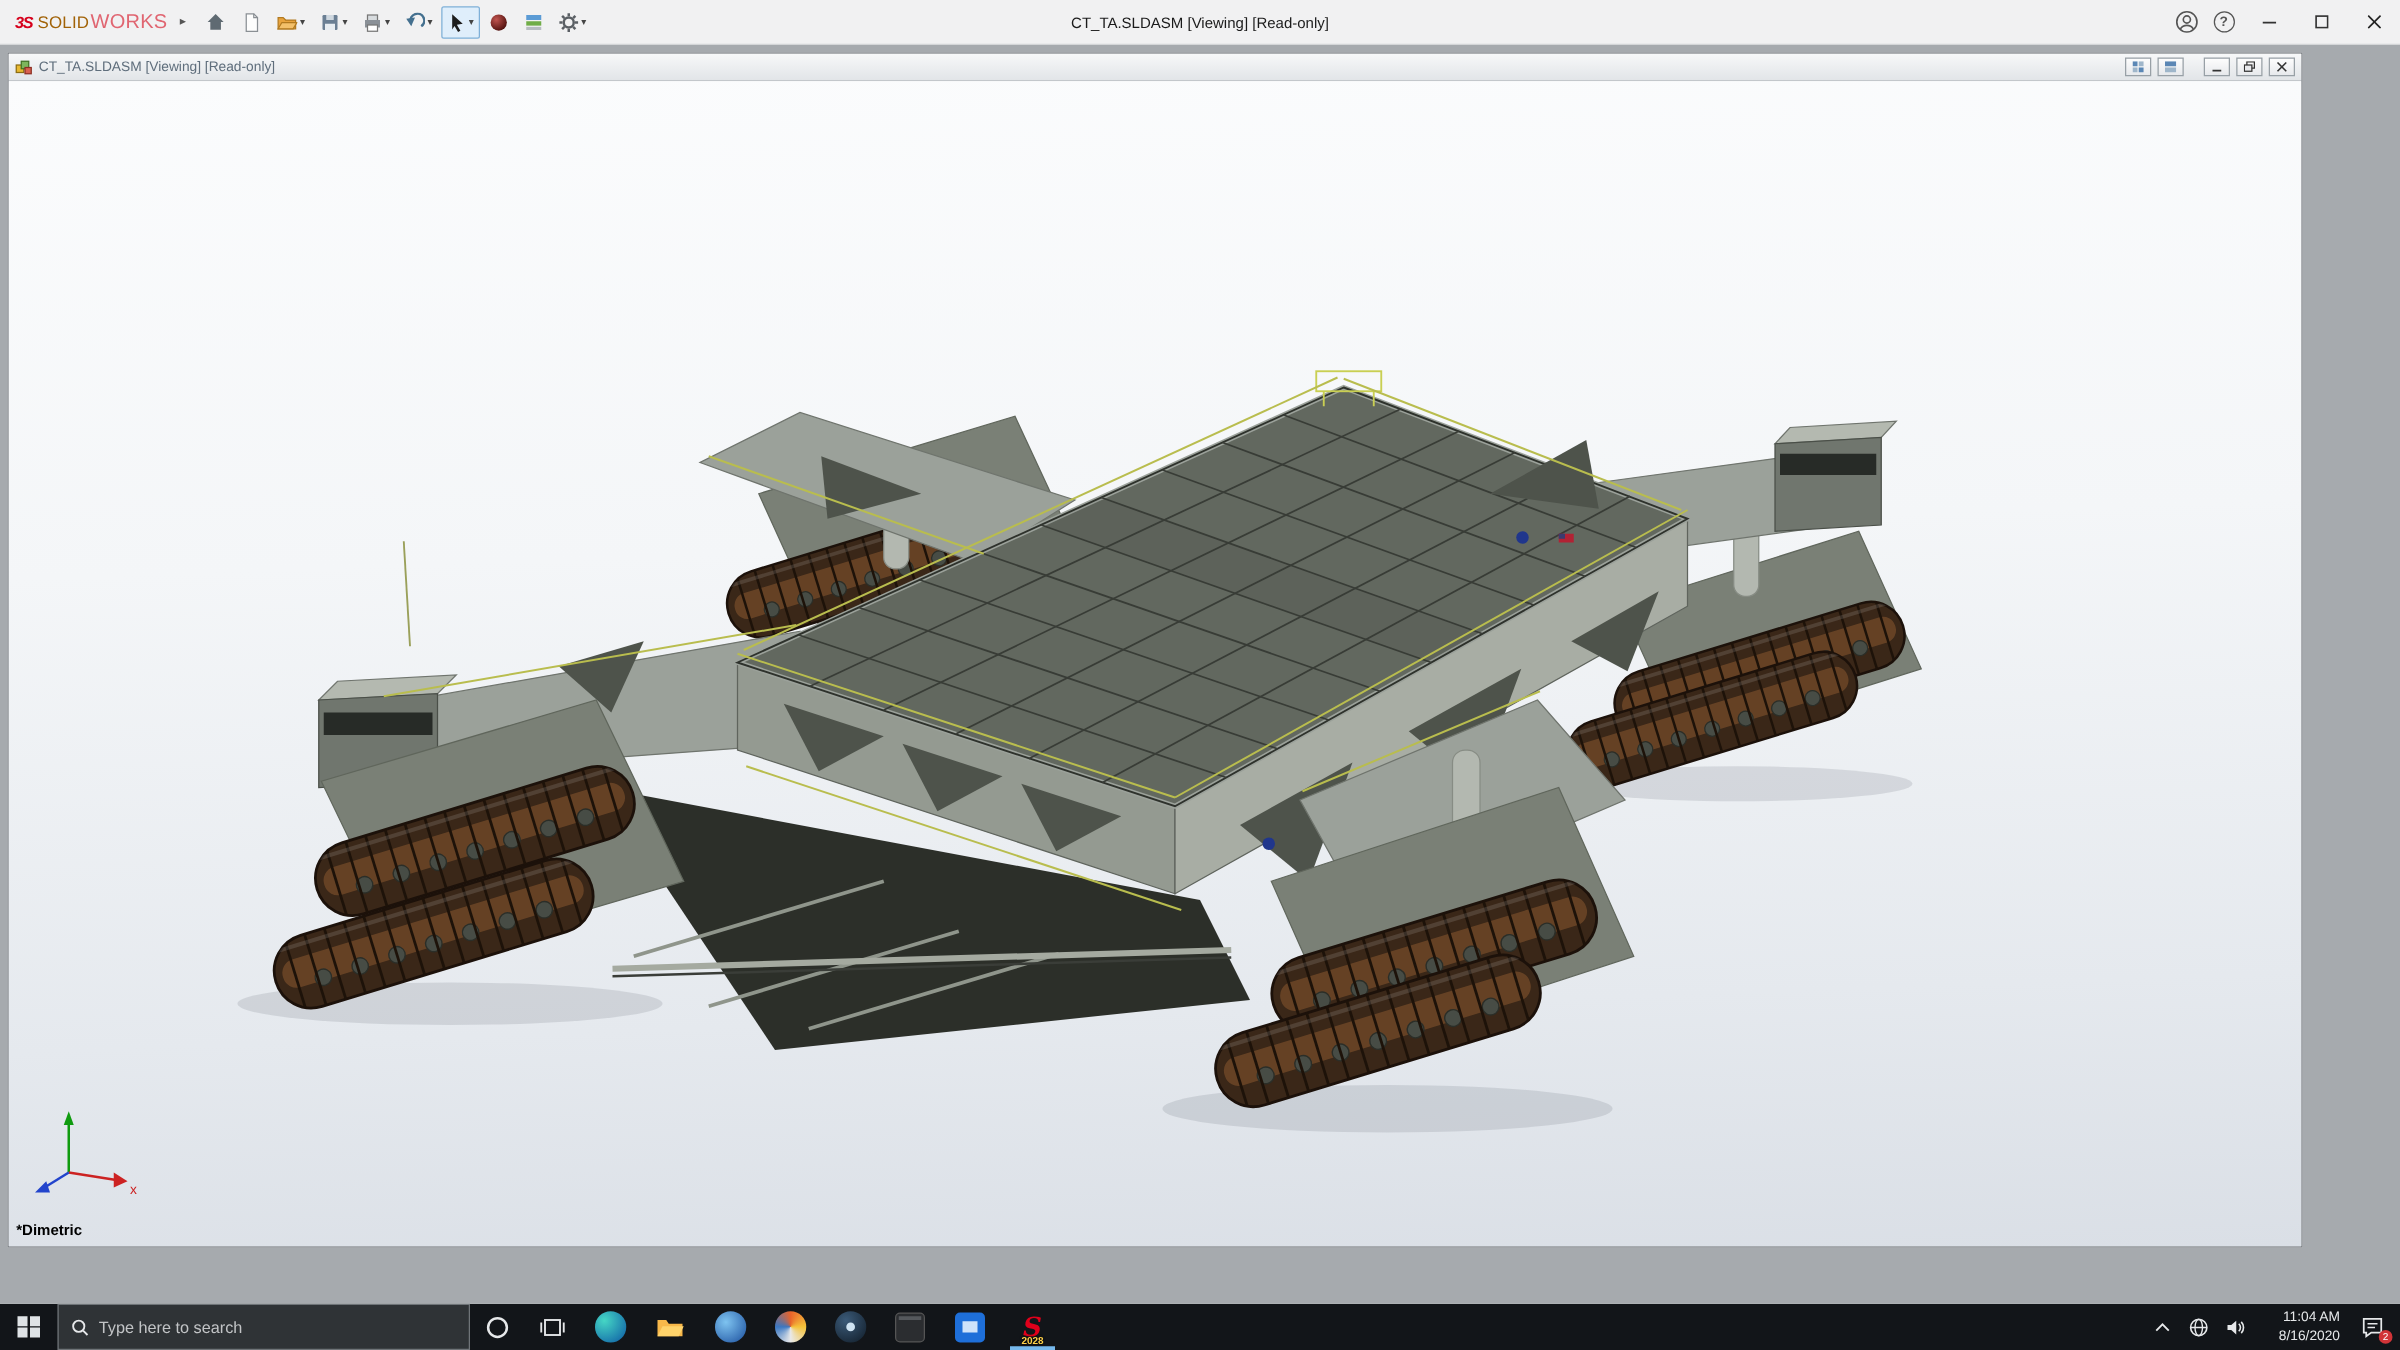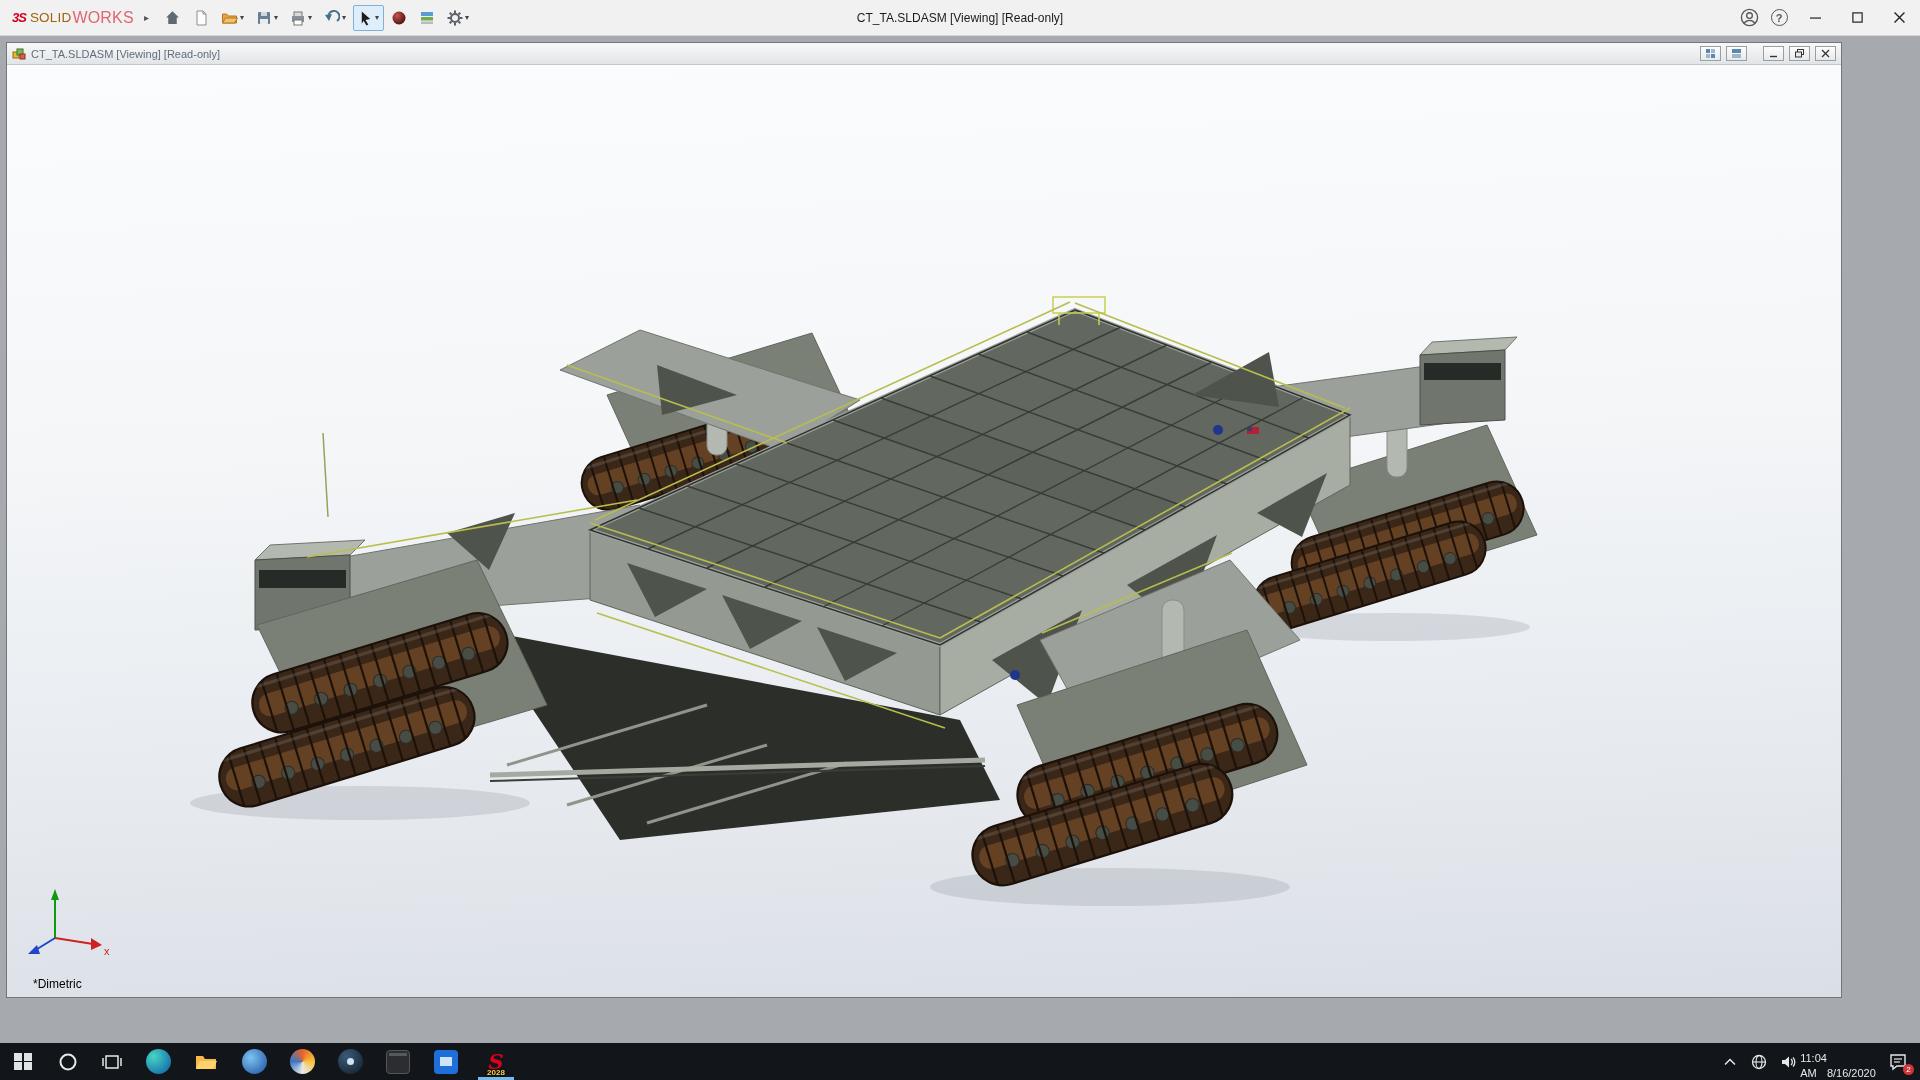--- a/index.html
+++ b/index.html
@@ -34,21 +34,21 @@
   .doctitle { font-size:11px; color:#5f6e7c; margin-left:5px; }
   .docbtns { margin-left:auto; display:flex; align-items:center; gap:5px; }
   .docbtn { width:21px; height:15px; border:1px solid #98a0a6; background:linear-gradient(#fdfdfd,#e7e9ec);
     display:flex; align-items:center; justify-content:center; font-size:10px; color:#333; }
   .docbtn-gap { width:6px; }
 
   
   .viewport { position:relative; flex:1;
     background:linear-gradient(178deg,#fbfcfd 0%,#f4f6f8 40%,#e5e9ee 78%,#dadfe6 100%); }
   .viewport svg.model { position:absolute; inset:0; }
-  .viewlabel { position:absolute; left:26px; bottom:6px; font-size:12px; font-weight:normal; color:#000; }
+  .viewlabel { position:absolute; left:6px; bottom:6px; font-size:12px; font-weight:bold; color:#000; }
 
   
   .taskbar { height:37px; background:#121519; display:flex; align-items:stretch; color:#e6e8ea; }
   .startbtn { width:46px; display:flex; align-items:center; justify-content:center; }
   .winlogo { display:grid; grid-template-columns:8px 8px; grid-template-rows:8px 8px; gap:1.5px; }
   .winlogo span { background:#dfe3e6; }
   .searchbox { width:330px; background:#2f3336; border:1px solid #6f7478; display:flex; align-items:center;
     gap:8px; padding:0 10px; margin:0; }
   .searchbox input { flex:1; background:transparent; border:none; outline:none; color:#d8d8d8; font-size:13px;
     font-family:"Liberation Sans","DejaVu Sans",sans-serif; }
@@ -56,21 +56,21 @@
   .tb-icon { width:48px; display:flex; align-items:center; justify-content:center; position:relative; }
   .tb-icon.slim { width:44px; }
   .sw-slot { width:52px; }
   .sw-glyph { color:#e0001b; font-weight:bold; font-style:italic; font-size:21px; line-height:1;
     font-family:"DejaVu Serif","Liberation Serif",serif; }
   .sw-year { position:absolute; bottom:3px; left:50%; transform:translateX(-50%);
     font-size:8px; font-weight:bold; color:#ffd24a; text-shadow:0 0 2px #000; }
   .active-underline { position:absolute; bottom:0; left:8px; right:8px; height:3px; background:#76b9ed; }
   .tray { margin-left:auto; display:flex; align-items:stretch; }
   .tray-btn { display:flex; align-items:center; justify-content:center; }
-  .clock { width:72px; display:flex; flex-direction:row; align-items:flex-end; justify-content:center;
+  .clock { width:72px; display:flex; flex-direction:column; align-items:flex-end; justify-content:center;
     font-size:11px; line-height:1.3; padding-right:4px; }
   .roundicon { width:25px; height:25px; border-radius:50%; }
   .sqicon { width:24px; height:24px; border-radius:4px; }
   .badge { position:absolute; right:6px; bottom:5px; background:#d13438; color:#fff; font-size:8px;
     min-width:11px; height:11px; border-radius:6px; display:flex; align-items:center; justify-content:center; }
 </style>
 </head>
 <body>
 
 <div class="titlebar">
@@ -434,20 +434,27 @@
 
 <div class="taskbar">
   <div class="startbtn">
     <div class="winlogo">
         <span></span>
         <span></span>
         <span></span>
         <span></span>
       </div>
   </div>
+  <div class="searchbox">
+    <svg width="14" height="14" viewBox="0 0 14 14">
+      <circle cx="6" cy="6" r="4.5" fill="none" stroke="#e6e8ea" stroke-width="1.5"></circle>
+      <line x1="9.5" y1="9.5" x2="13" y2="13" stroke="#e6e8ea" stroke-width="1.5"></line>
+      </svg>
+    <input type="text" placeholder="Type here to search" style="">
+  </div>
   <div class="tb-icon slim">
     <svg width="20" height="20" viewBox="0 0 20 20">
       <circle cx="10" cy="10" r="7.5" fill="none" stroke="#e6e8ea" stroke-width="2"></circle>
       </svg>
   </div>
   <div class="tb-icon slim">
     <svg width="20" height="20" viewBox="0 0 20 20">
       <rect x="4" y="4" width="12" height="12" fill="none" stroke="#e6e8ea" stroke-width="1.5"></rect>
       <line x1="1" y1="6" x2="1" y2="14" stroke="#e6e8ea" stroke-width="1.5"></line>
       <line x1="19" y1="6" x2="19" y2="14" stroke="#e6e8ea" stroke-width="1.5"></line>

